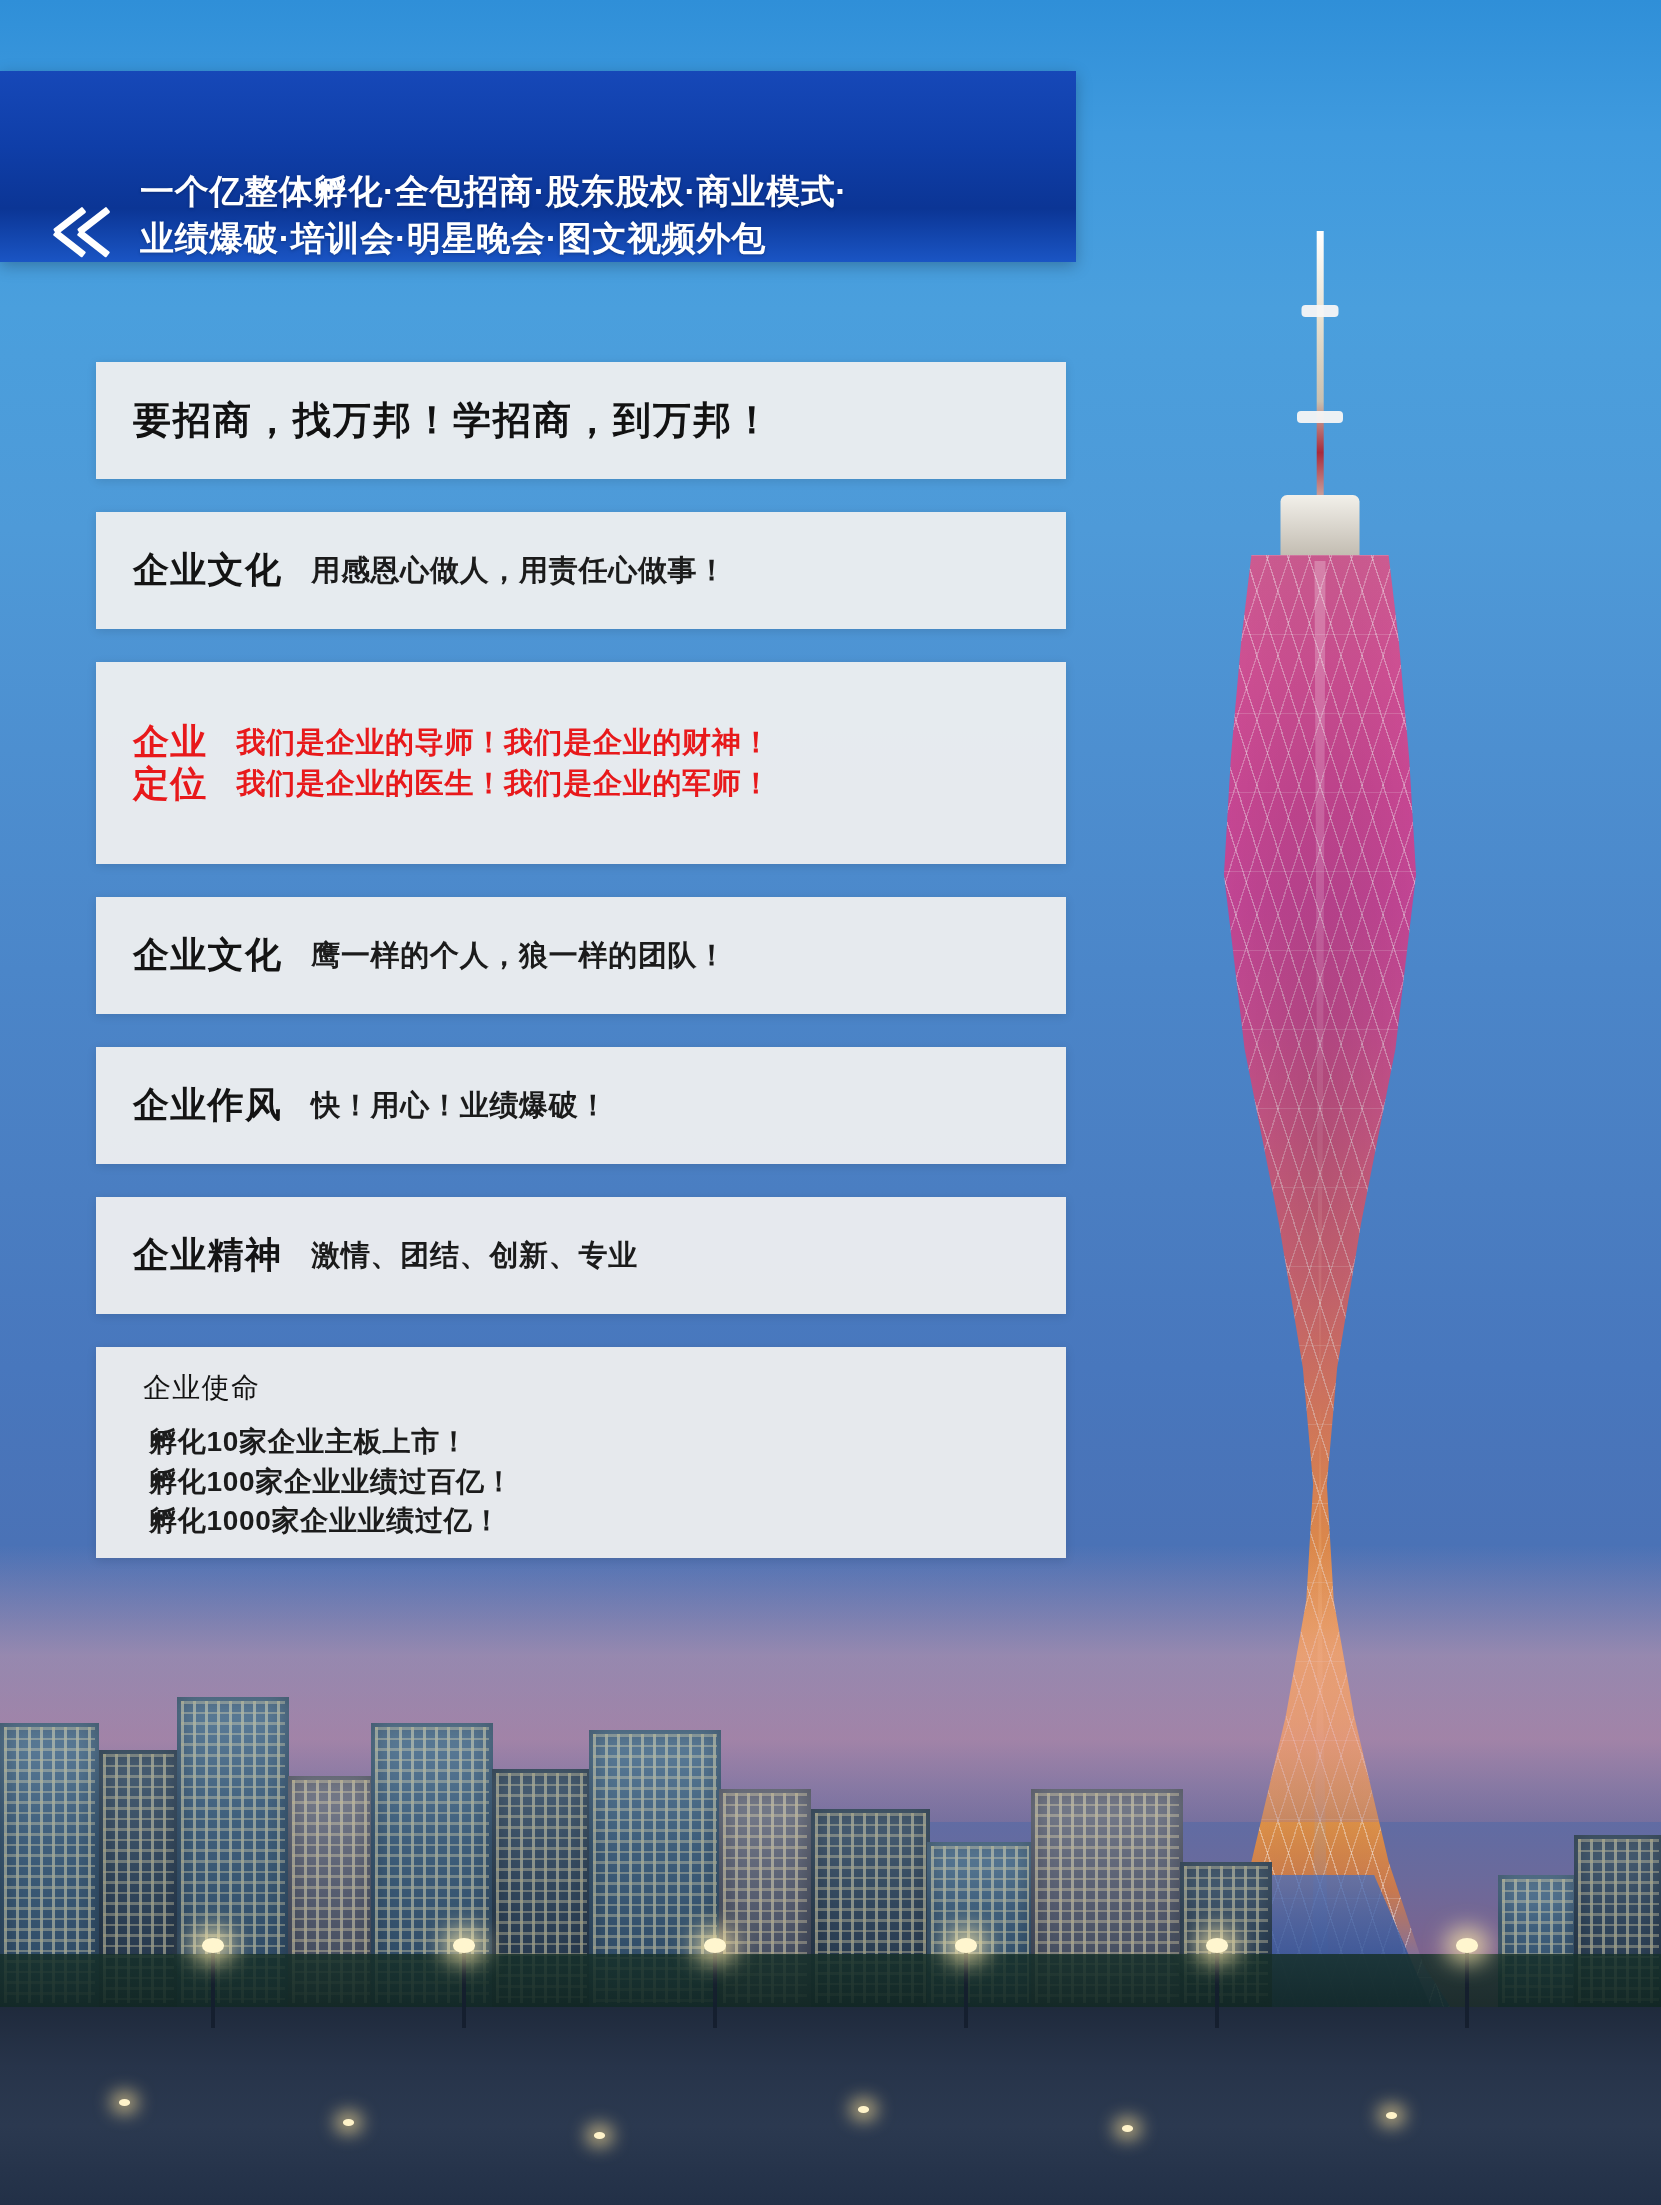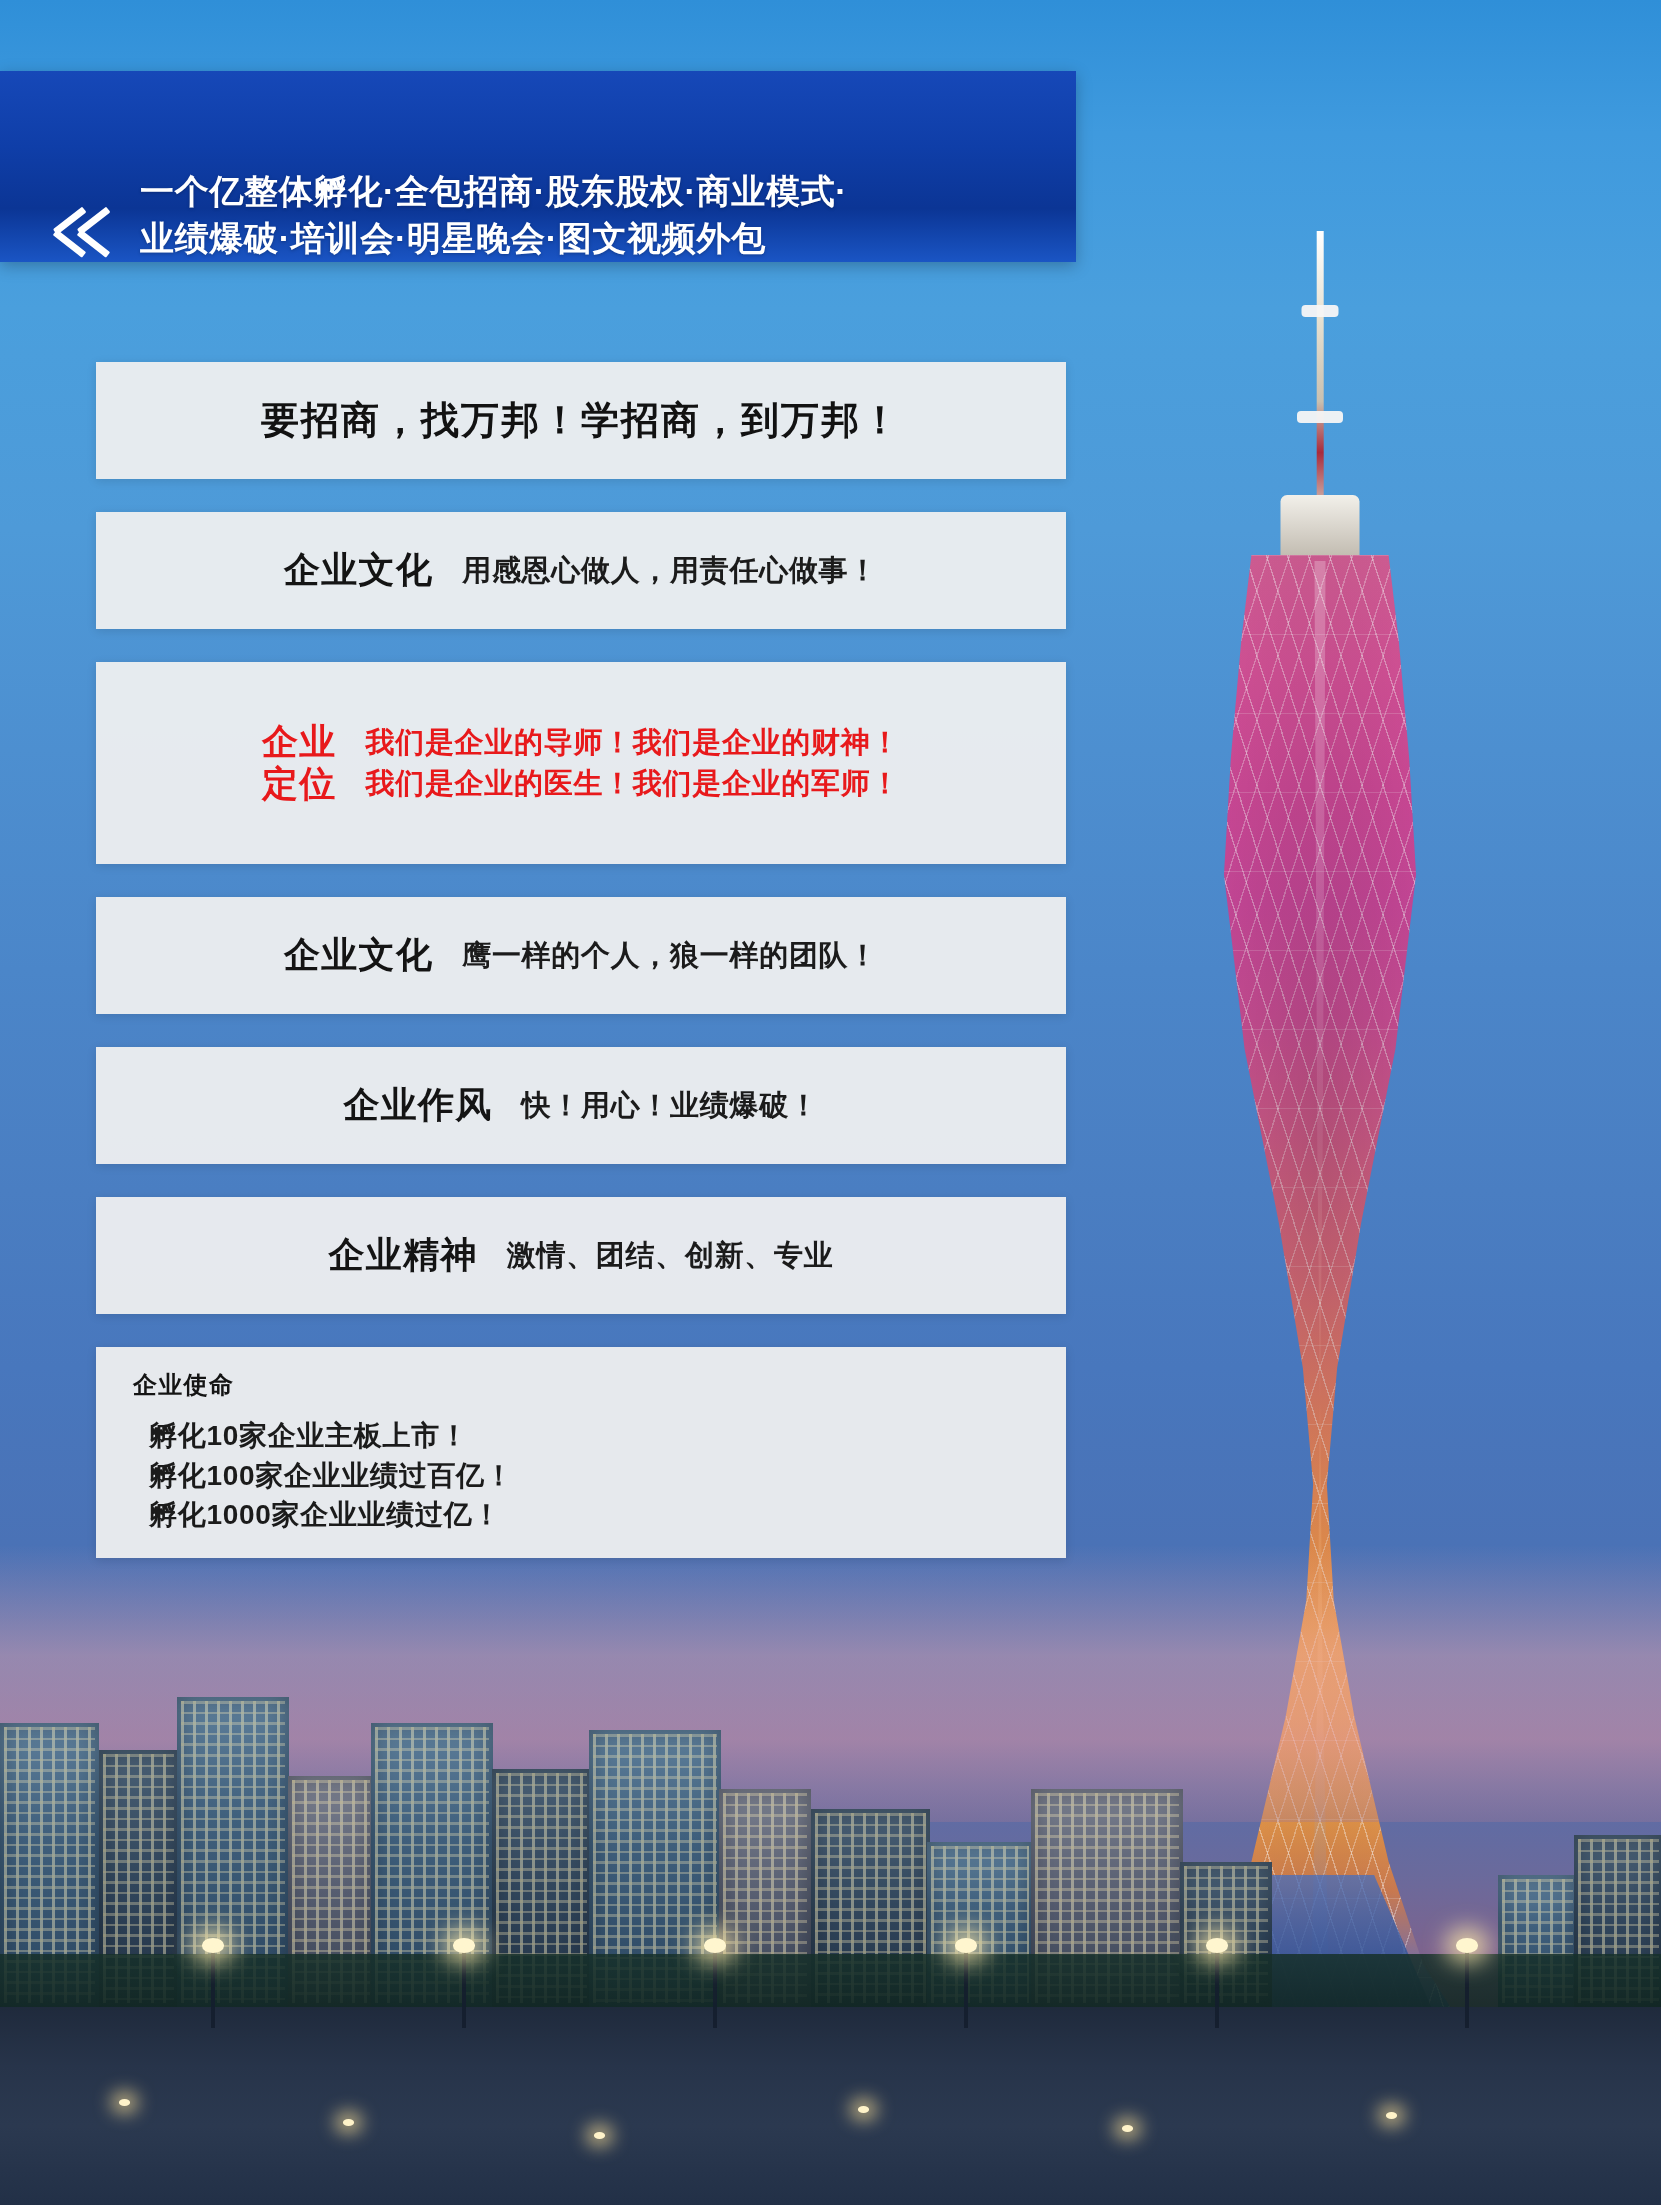--- a/index.html
+++ b/index.html
@@ -295,21 +295,20 @@
     left: 96px;
     top: 362px;
     width: 970px;
   }
   .card {
     background: rgba(240,240,240,0.94);
     margin-bottom: 33px;
     padding: 10px 37px;
     box-sizing: border-box;
     box-shadow: 0 2px 9.2px rgba(0,0,0,0.12);
-    justify-content: center;
   }
   .card-row {
     display: flex;
     align-items: center;
   }
   .headline {
     font-size: 38px;
     font-weight: 800;
     color: #121212;
     letter-spacing: 2px;
@@ -357,25 +356,26 @@
     line-height: 1.42;
     white-space: nowrap;
   }
   .card-trait, .card-style, .card-spirit { height: 117px; display: flex; align-items: center; }
   
   .card-mission {
     height: 211px;
     padding-top: 22.4px;
   }
   .card-mission .m-title {
-    font-size: 24px;
-    font-weight: 700;
+    font-size: 28px;
+    font-weight: 400;
     color: #141414;
     letter-spacing: 1.3px;
     margin-bottom: 14.5px;
+    margin-left: 10px;
   }
   .card-mission .m-line {
     font-size: 28px;
     font-weight: 700;
     color: #1b1b1b;
     line-height: 1.42;
     letter-spacing: 0.7px;
     white-space: nowrap;
     margin-left: 16px;
   }

